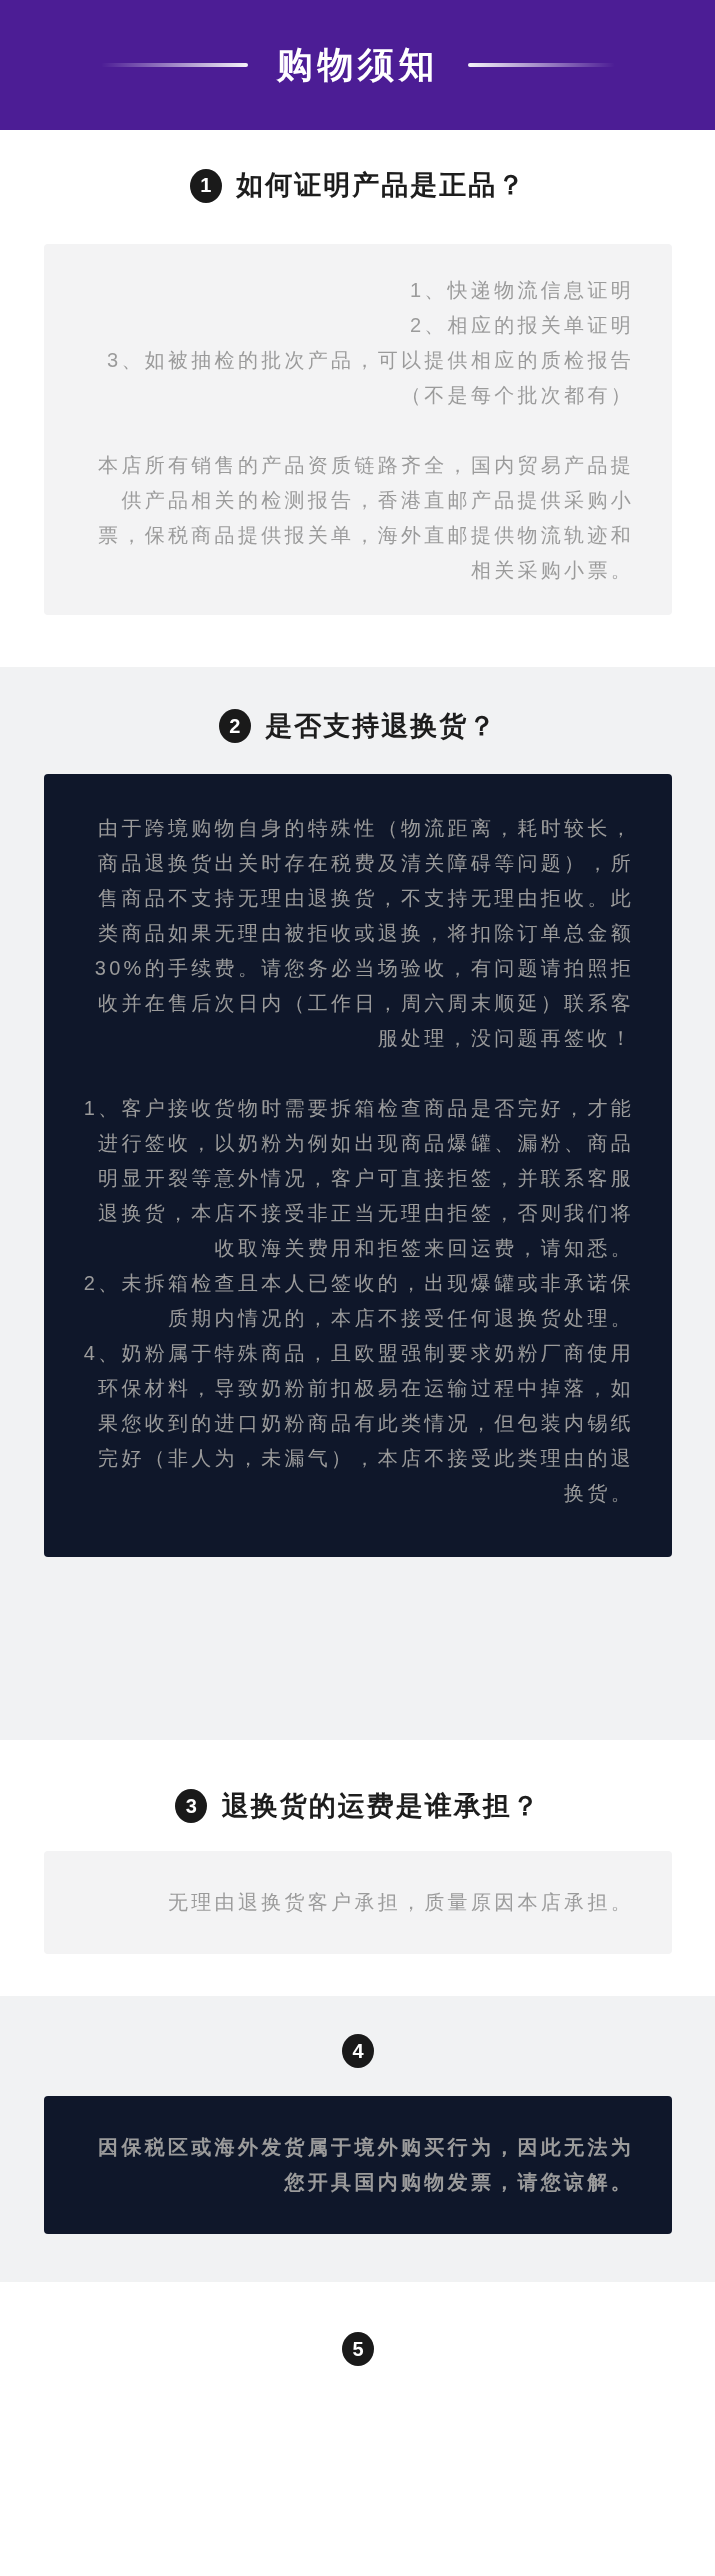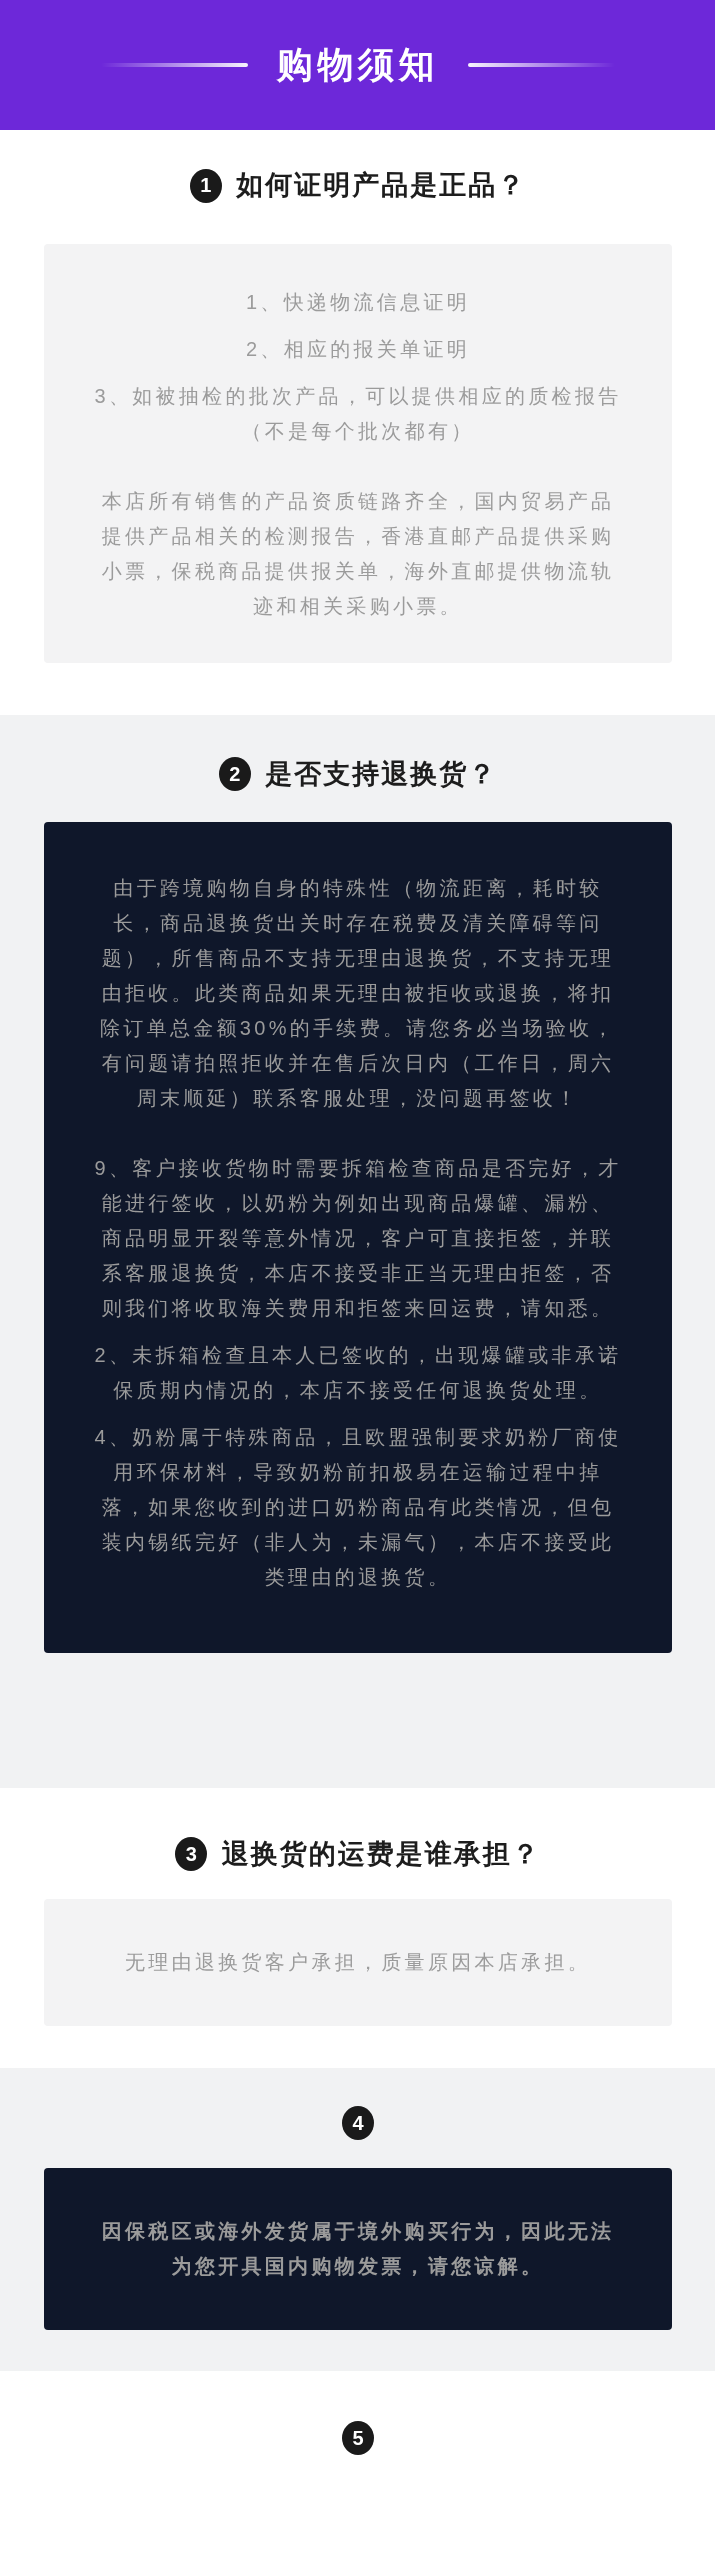--- a/index.html
+++ b/index.html
@@ -2,21 +2,21 @@
 <html style="font-size:10.6px"><head>
 <meta charset="utf-8">
 <style>
   html,body{margin:0;padding:0;}
   body{
     width:716px;height:2576px;overflow:hidden;background:#ffffff;
     font-family:"Liberation Sans","DejaVu Sans",sans-serif;
   }
   
   .hero{
-    height:130px;background:#6d28d9;
+    height:130px;background:#4c1d95;
     display:flex;align-items:center;justify-content:center;gap:29px;
   }
   .hero h1{
     margin:0;color:#ffffff;font-size:36px;font-weight:bold;letter-spacing:4.6px;
   }
   .line{width:147px;height:3.3px;border-radius:2px;flex:0 0 auto;}
   .line-l{background:linear-gradient(to right,rgba(255,255,255,0),rgba(255,255,255,0.95));}
   .line-r{background:linear-gradient(to left,rgba(255,255,255,0),rgba(255,255,255,0.95));}
 
   
@@ -30,21 +30,21 @@
   .sec-title{
     margin:0;font-size:27px;line-height:37px;font-weight:bold;color:#1d1d1d;letter-spacing:2px;
   }
   .box{
     width:628px;margin:0 auto;border-radius:4px;box-sizing:border-box;
   }
   .gray-box{background:#f3f3f4;}
   .white-box{background:#0f172a;}
   .band{background:#f1f2f3;}
   .para,.li{
-    margin:12px;font-size:20px;line-height:35px;color:#9b9b9b;letter-spacing:3.3px;text-align:center;
+    margin:0;font-size:20px;line-height:35px;color:#9b9b9b;letter-spacing:3.3px;text-align:right;
   }
   .spaced{margin-top:35px;}
 
   
   .s1{background:#ffffff;padding:37px 0 52px;}
   .s1 .sec-head{margin-bottom:40px;}
   .s1 .box{padding:29px 38px 26.5px;}
 
   .s2{min-height:1073px;padding:41px 0 42px;}
   .s2 .sec-head{margin-bottom:29px;}
@@ -86,21 +86,21 @@
     </div>
   </section>
 
   <section class="s2 band">
     <div class="sec-head">
       <span class="badge">2</span>
       <h2 class="sec-title">是否支持退换货？</h2>
     </div>
     <div class="box white-box">
       <p class="para">由于跨境购物自身的特殊性（物流距离，耗时较长，商品退换货出关时存在税费及清关障碍等问题），所售商品不支持无理由退换货，不支持无理由拒收。此类商品如果无理由被拒收或退换，将扣除订单总金额30%的手续费。请您务必当场验收，有问题请拍照拒收并在售后次日内（工作日，周六周末顺延）联系客服处理，没问题再签收！</p>
-      <p class="li spaced">9、客户接收货物时需要拆箱检查商品是否完好，才能进行签收，以奶粉为例如出现商品爆罐、漏粉、商品明显开裂等意外情况，客户可直接拒签，并联系客服退换货，本店不接受非正当无理由拒签，否则我们将收取海关费用和拒签来回运费，请知悉。</p>
+      <p class="li spaced">1、客户接收货物时需要拆箱检查商品是否完好，才能进行签收，以奶粉为例如出现商品爆罐、漏粉、商品明显开裂等意外情况，客户可直接拒签，并联系客服退换货，本店不接受非正当无理由拒签，否则我们将收取海关费用和拒签来回运费，请知悉。</p>
       <p class="li">2、未拆箱检查且本人已签收的，出现爆罐或非承诺保质期内情况的，本店不接受任何退换货处理。</p>
       <p class="li">4、奶粉属于特殊商品，且欧盟强制要求奶粉厂商使用环保材料，导致奶粉前扣极易在运输过程中掉落，如果您收到的进口奶粉商品有此类情况，但包装内锡纸完好（非人为，未漏气），本店不接受此类理由的退换货。</p>
     </div>
   </section>
 
   <section class="s3">
     <div class="sec-head">
       <span class="badge">3</span>
       <h2 class="sec-title">退换货的运费是谁承担？</h2>
     </div>

